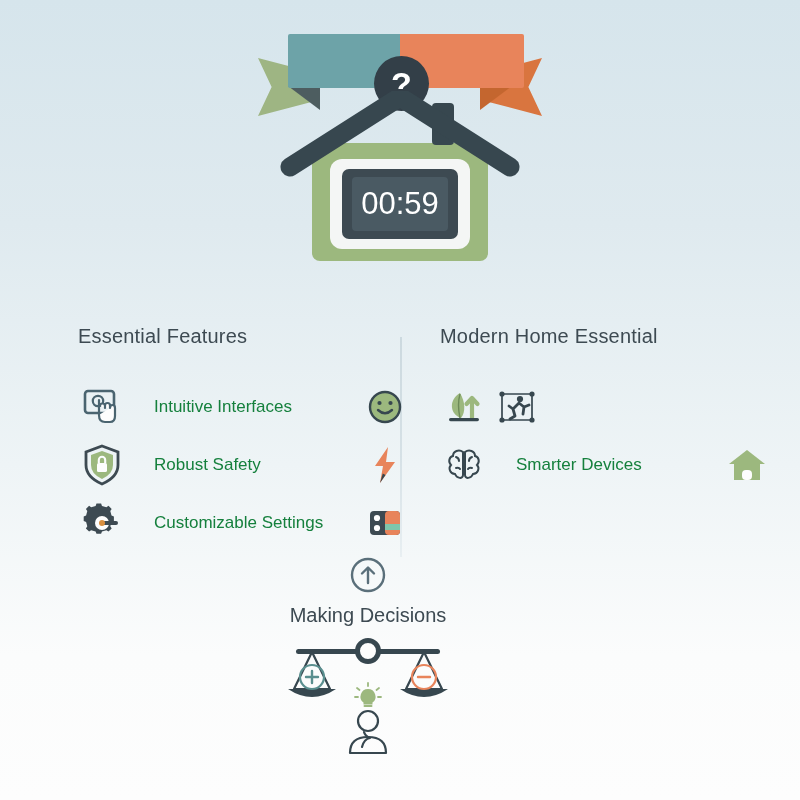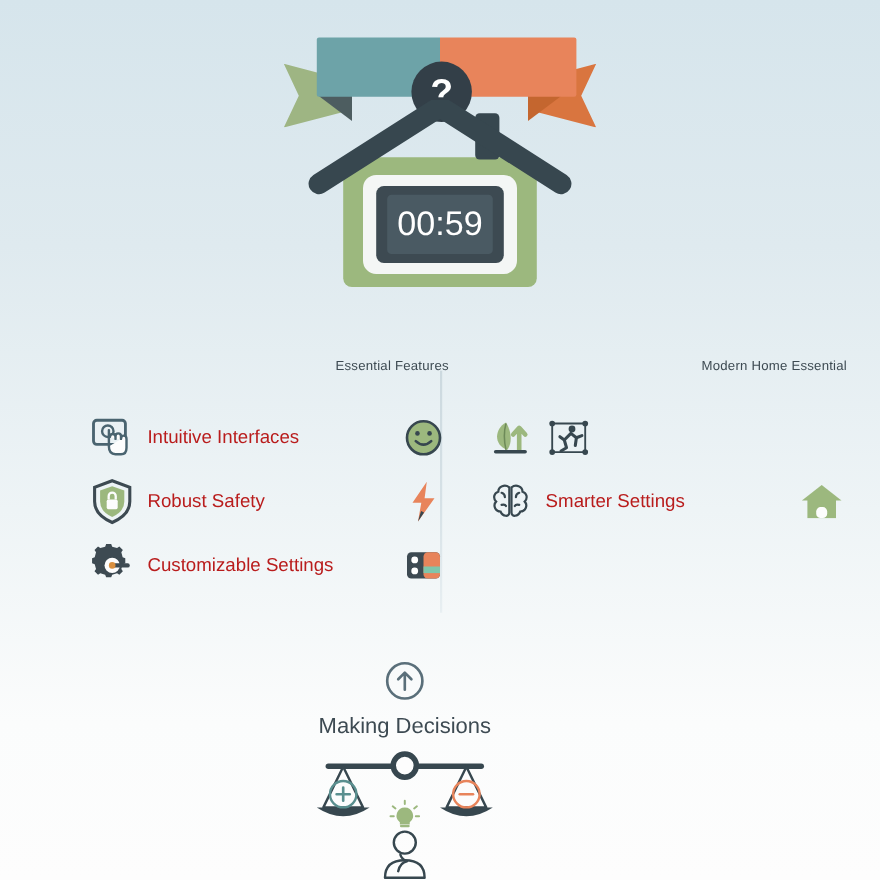--- a/index.html
+++ b/index.html
@@ -40,35 +40,35 @@
   }
 
   
   .house-wrap { position: absolute; left: 280px; top: 91px; width: 240px; height: 180px; }
 
   
   .columns { position: absolute; left: 0; top: 325px; width: 800px; height: 240px; }
   .col { position: absolute; top: 0; width: 330px; }
   .col-left  { left: 78px; }
   .col-right { left: 440px; }
-  .col-title { font-size: 12px; color: #3d4a52; letter-spacing: .2px; margin-bottom: 30px; text-align: right; }
+  .col-title { font-size: 20px; color: #3d4a52; letter-spacing: .2px; margin-bottom: 30px; }
   .divider {
     position: absolute; left: 400px; top: 12px;
     width: 2px; height: 220px;
     background: linear-gradient(to bottom, #ccd9df, #d6e1e6 55%, #e8eff2);
   }
   .frow { display: flex; align-items: center; height: 58px; }
   .frow .lead-icon { width: 48px; flex: 0 0 48px; display: flex; align-items: center; justify-content: center; }
-  .frow .flabel { font-size: 17px; color: #b91c1c; margin-left: 8px; flex: 1 1 auto; white-space: nowrap; }
+  .frow .flabel { font-size: 17px; color: #15803d; margin-left: 28px; flex: 1 1 auto; white-space: nowrap; }
   .frow .accent-icon { width: 46px; flex: 0 0 46px; display: flex; align-items: center; justify-content: center; }
   .col-left  .accent-icon { margin-left: 6px; }
   .col-right .accent-icon { margin-left: 6px; }
 
   
-  .decision { position: absolute; left: 0; top: 600px; width: 736px; text-align: center; }
+  .decision { position: absolute; left: 0; top: 556px; width: 736px; text-align: center; }
   .decision .arrow-badge { display: block; margin: 0 auto 6px; }
   .decision-title { font-size: 20px; color: #3d4a52; margin-bottom: 8px; }
   .scale-wrap { display: flex; justify-content: center; }
 </style>
 </head>
 <body>
 
 <div class="stage">
 
   <div class="banner">
@@ -198,21 +198,21 @@
       <div class="frow">
         <span class="lead-icon">
           <svg width="40" height="38" viewBox="0 0 40 38">
             <g fill="none" stroke="#37474f" stroke-width="2" stroke-linecap="round">
               <path d="M19 6 C15 3 9 5 9 10 C5 11 4 16 7 19 C4 22 6 28 11 28 C13 33 19 33 19 29 Z"></path>
               <path d="M21 6 C25 3 31 5 31 10 C35 11 36 16 33 19 C36 22 34 28 29 28 C27 33 21 33 21 29 Z"></path>
               <path d="M12 11 q3 1 3 4 M12 22 q3 -1 4 1 M28 11 q-3 1 -3 4 M28 22 q-3 -1 -4 1"></path>
             </g>
           </svg>
         </span>
-        <span class="flabel">Smarter Settings</span>
+        <span class="flabel">Smarter Devices</span>
         <span class="accent-icon">
           <svg width="40" height="34" viewBox="0 0 40 34">
             <path d="M2 16 L20 2 L38 16 Z" fill="#9cb87e"></path>
             <rect x="7" y="15" width="26" height="17" fill="#9cb87e"></rect>
             <rect x="15" y="22" width="10" height="10" rx="4" fill="#fdfdfd"></rect>
           </svg>
         </span>
       </div>
     </div>
   </div>

